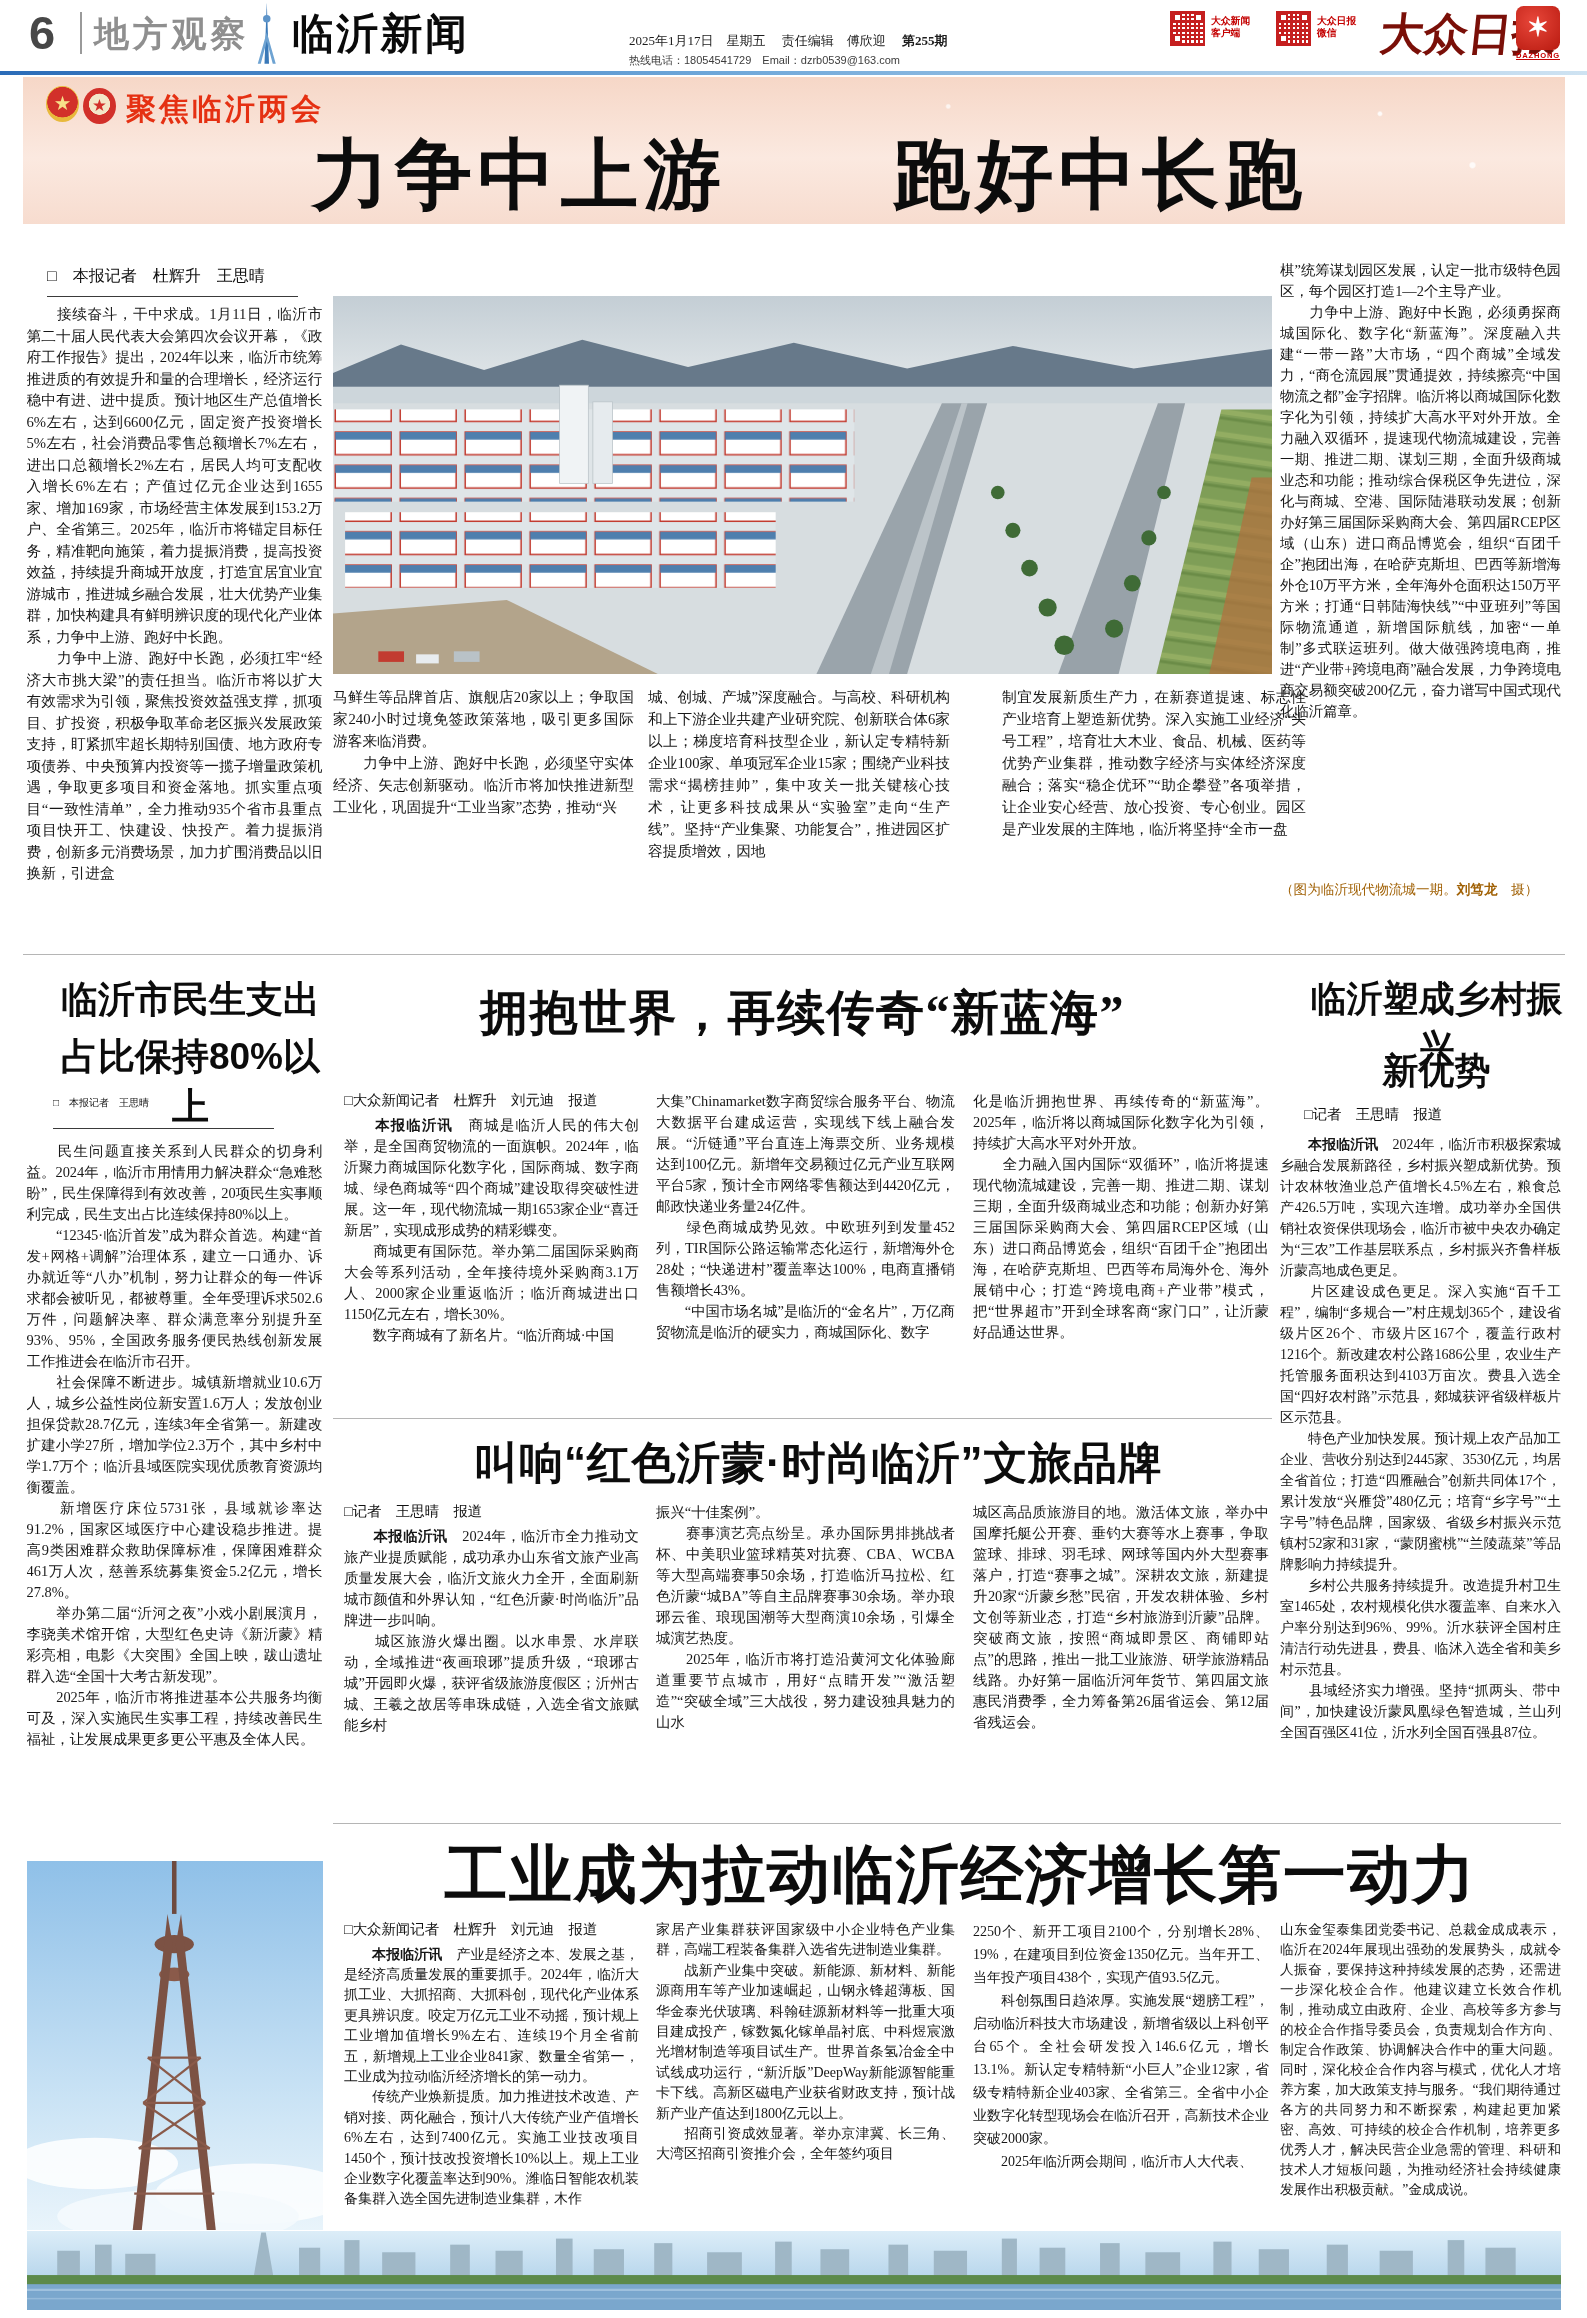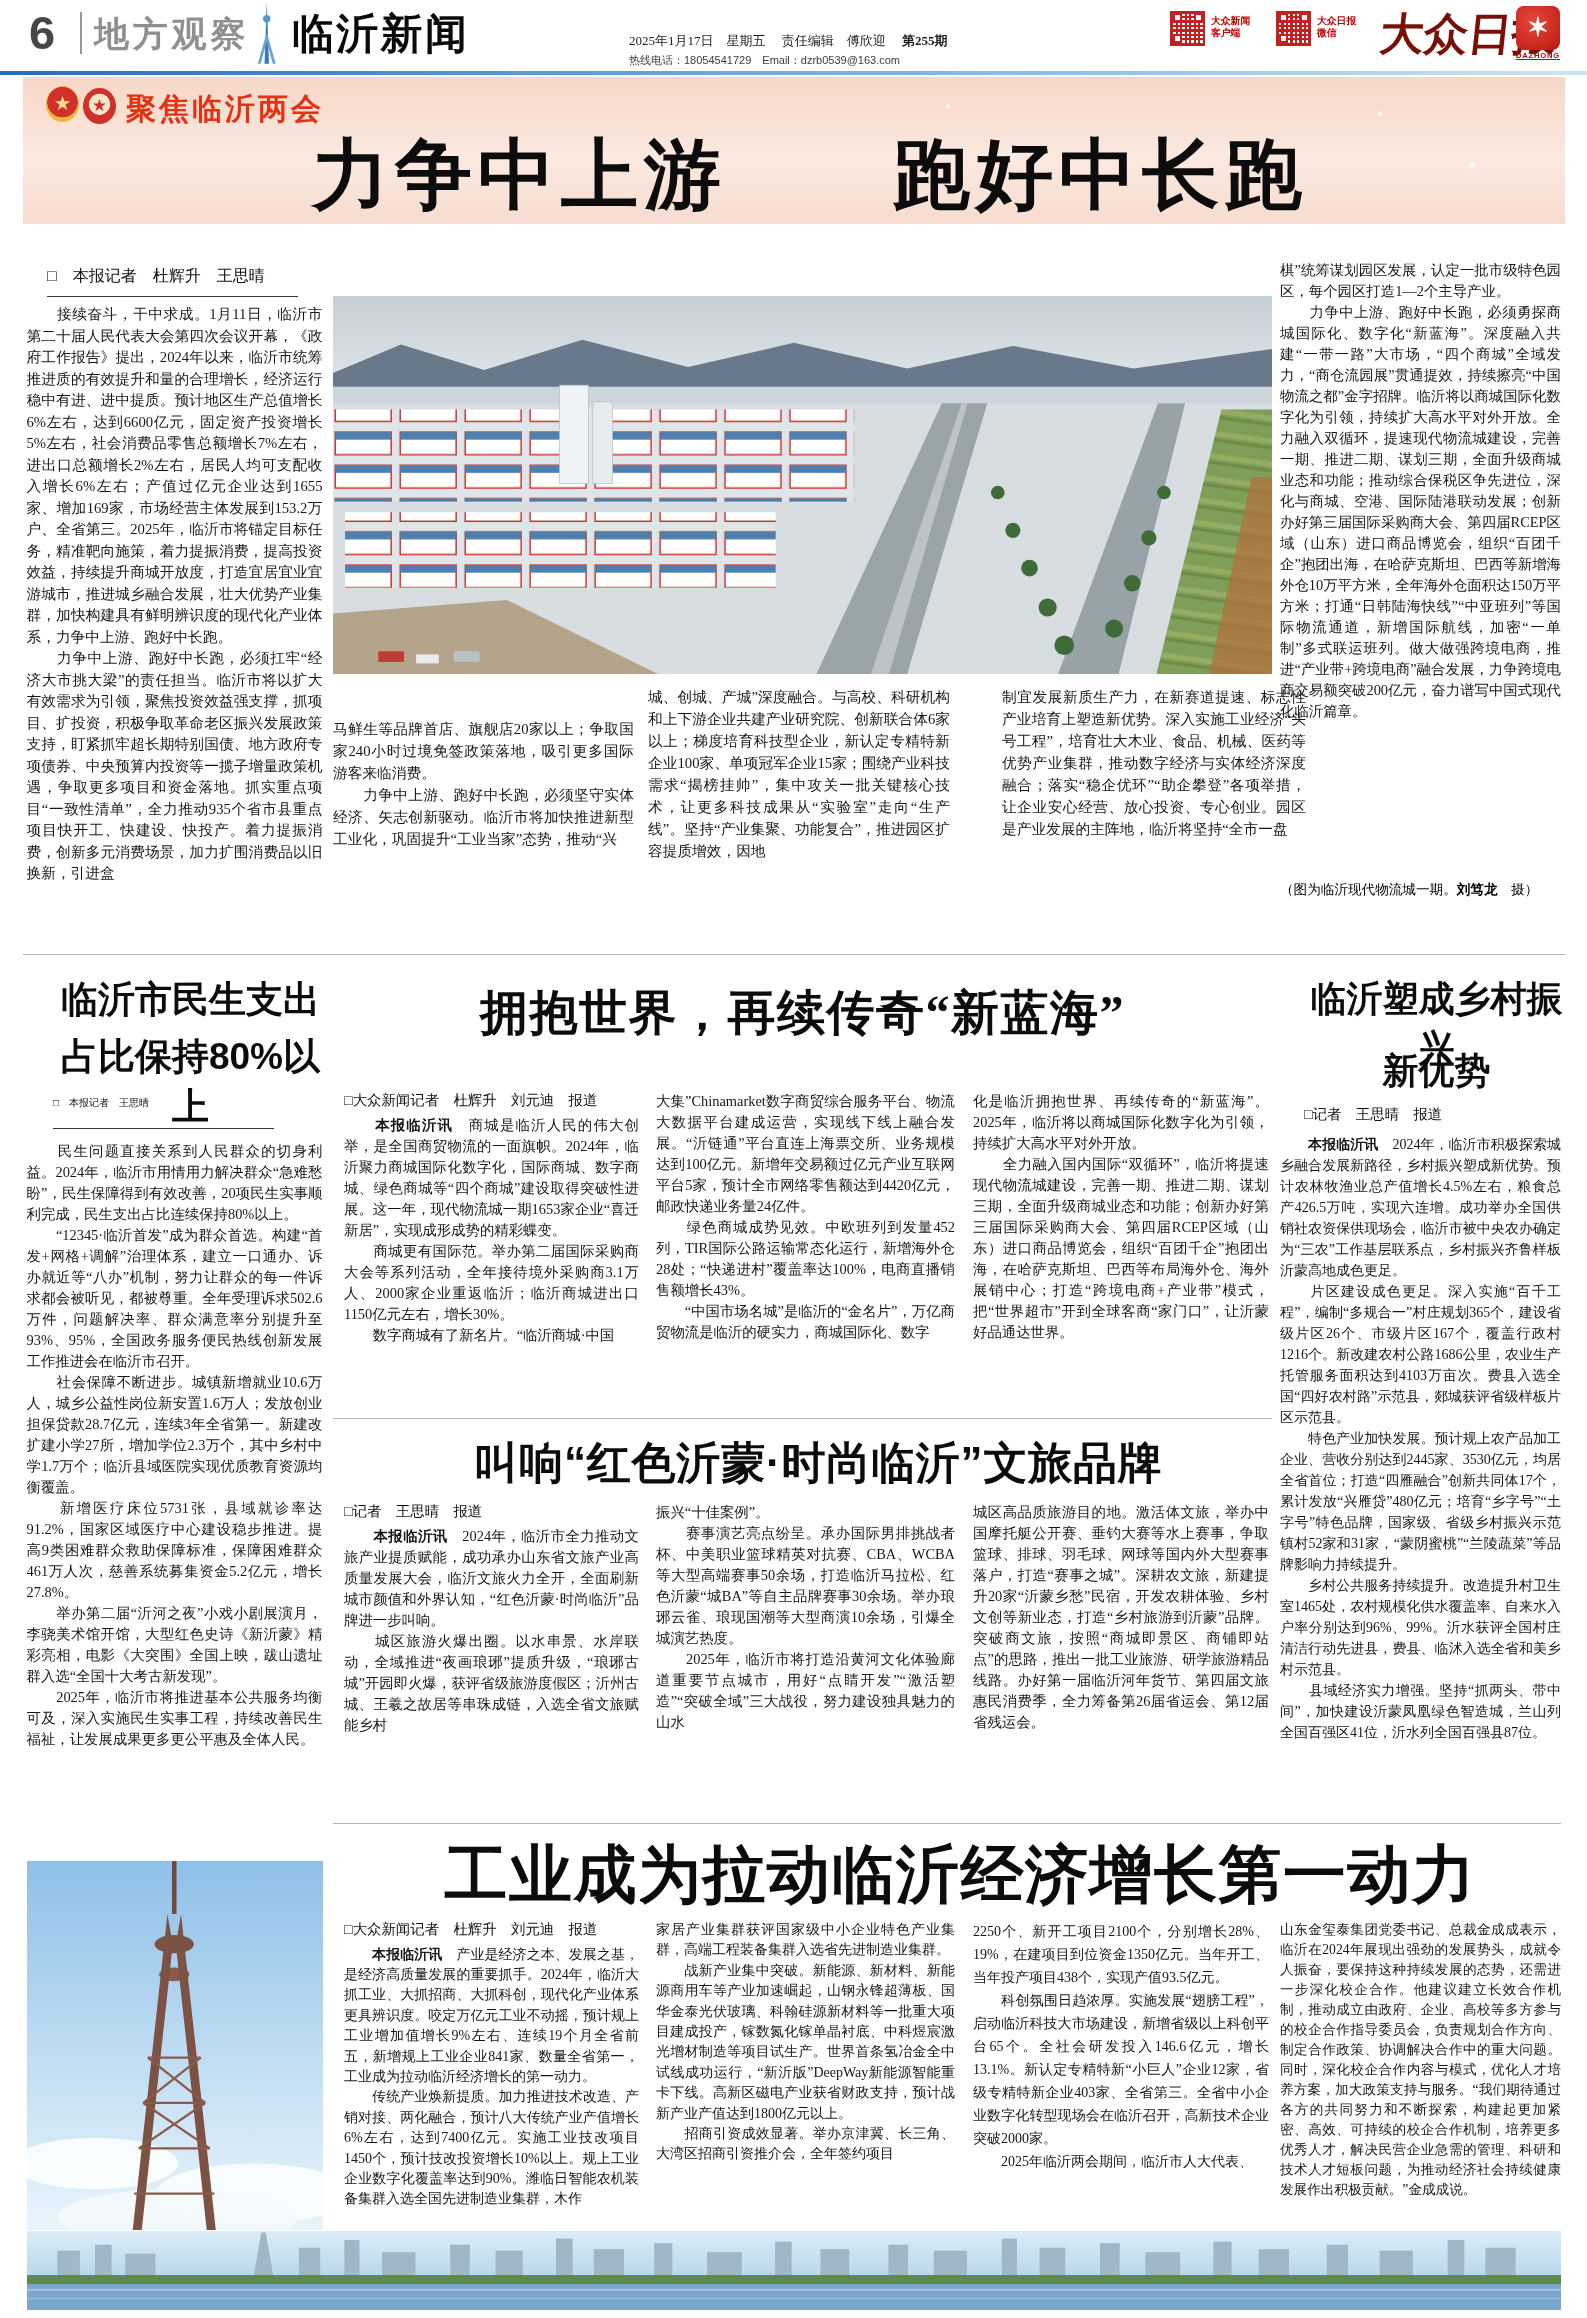--- a/index.html
+++ b/index.html
@@ -121,27 +121,27 @@
     </g>
     <g>
       <rect x="60" y="470" width="34" height="14" fill="#c23b30"></rect>
         <rect x="110" y="474" width="30" height="12" fill="#e8ecef"></rect>
         <rect x="160" y="470" width="34" height="14" fill="#b9c2c7"></rect>
     </g>
   </svg>
 
   <div class="abs jt" style="left:26.5px;top:304px;width:296px;height:644px;font-size:14.7px;line-height:21.5px;">　　接续奋斗，干中求成。1月11日，临沂市第二十届人民代表大会第四次会议开幕，《政府工作报告》提出，2024年以来，临沂市统筹推进质的有效提升和量的合理增长，经济运行稳中有进、进中提质。预计地区生产总值增长6%左右，达到6600亿元，固定资产投资增长5%左右，社会消费品零售总额增长7%左右，进出口总额增长2%左右，居民人均可支配收入增长6%左右；产值过亿元企业达到1655家、增加169家，市场经营主体发展到153.2万户、全省第三。2025年，临沂市将锚定目标任务，精准靶向施策，着力提振消费，提高投资效益，持续提升商城开放度，打造宜居宜业宜游城市，推进城乡融合发展，壮大优势产业集群，加快构建具有鲜明辨识度的现代化产业体系，力争中上游、跑好中长跑。
 　　力争中上游、跑好中长跑，必须扛牢“经济大市挑大梁”的责任担当。临沂市将以扩大有效需求为引领，聚焦投资效益强支撑，抓项目、扩投资，积极争取革命老区振兴发展政策支持，盯紧抓牢超长期特别国债、地方政府专项债券、中央预算内投资等一揽子增量政策机遇，争取更多项目和资金落地。抓实重点项目“一致性清单”，全力推动935个省市县重点项目快开工、快建设、快投产。着力提振消费，创新多元消费场景，加力扩围消费品以旧换新，引进盒</div>
-  <div class="abs jt" style="left:333px;top:686px;width:301px;height:263px;font-size:14.7px;line-height:22px;margin-top:32px;">马鲜生等品牌首店、旗舰店20家以上；争取国家240小时过境免签政策落地，吸引更多国际游客来临消费。
+  <div class="abs jt" style="left:333px;top:686px;width:301px;height:263px;font-size:14.7px;line-height:22px;">马鲜生等品牌首店、旗舰店20家以上；争取国家240小时过境免签政策落地，吸引更多国际游客来临消费。
 　　力争中上游、跑好中长跑，必须坚守实体经济、矢志创新驱动。临沂市将加快推进新型工业化，巩固提升“工业当家”态势，推动“兴</div>
   <div class="abs jt" style="left:648px;top:686px;width:302px;height:263px;font-size:14.7px;line-height:22px;">城、创城、产城”深度融合。与高校、科研机构和上下游企业共建产业研究院、创新联合体6家以上；梯度培育科技型企业，新认定专精特新企业100家、单项冠军企业15家；围绕产业科技需求“揭榜挂帅”，集中攻关一批关键核心技术，让更多科技成果从“实验室”走向“生产线”。坚持“产业集聚、功能复合”，推进园区扩容提质增效，因地</div>
   <div class="abs jt" style="left:966px;top:686px;width:304px;height:263px;font-size:14.7px;line-height:22px;margin-left:36px;">制宜发展新质生产力，在新赛道提速、标志性产业培育上塑造新优势。深入实施工业经济“头号工程”，培育壮大木业、食品、机械、医药等优势产业集群，推动数字经济与实体经济深度融合；落实“稳企优环”“助企攀登”各项举措，让企业安心经营、放心投资、专心创业。园区是产业发展的主阵地，临沂将坚持“全市一盘</div>
   <div class="abs jt" style="left:1280px;top:260px;width:281px;height:615px;font-size:14.4px;line-height:21px;">棋”统筹谋划园区发展，认定一批市级特色园区，每个园区打造1—2个主导产业。
 　　力争中上游、跑好中长跑，必须勇探商城国际化、数字化“新蓝海”。深度融入共建“一带一路”大市场，“四个商城”全域发力，“商仓流园展”贯通提效，持续擦亮“中国物流之都”金字招牌。临沂将以商城国际化数字化为引领，持续扩大高水平对外开放。全力融入双循环，提速现代物流城建设，完善一期、推进二期、谋划三期，全面升级商城业态和功能；推动综合保税区争先进位，深化与商城、空港、国际陆港联动发展；创新办好第三届国际采购商大会、第四届RCEP区域（山东）进口商品博览会，组织“百团千企”抱团出海，在哈萨克斯坦、巴西等新增海外仓10万平方米，全年海外仓面积达150万平方米；打通“日韩陆海快线”“中亚班列”等国际物流通道，新增国际航线，加密“一单制”多式联运班列。做大做强跨境电商，推进“产业带+跨境电商”融合发展，力争跨境电商交易额突破200亿元，奋力谱写中国式现代化临沂篇章。</div>
-  <div class="abs" style="left:1280px;top:881px;width:281px;font:13.6px 'Liberation Serif',serif;color:#000000;">
+  <div class="abs" style="left:1280px;top:881px;width:281px;font:13.6px 'Liberation Serif',serif;color:#a16207;">
     <span>（图为临沂现代物流城一期。</span><b>刘笃龙</b><span>　摄）</span>
   </div>
 
   <div class="abs rule" style="left:23px;top:954px;width:1542px;"></div>
 
   <div class="abs hd" style="left:26.5px;top:975px;width:296px;font-size:37px;">临沂市民生支出</div>
   <div class="abs hd" style="left:26.5px;top:1032px;width:296px;font-size:37px;">占比保持80%以上</div>
   <div class="abs byl" style="left:53px;top:1096px;width:221px;font-size:10px;border-bottom:1.5px solid #3a3a3a;padding-bottom:18px;">□　本报记者　王思晴</div>
   <div class="abs jt" style="left:26.5px;top:1141px;width:296px;height:704px;font-size:14.4px;line-height:21px;">　　民生问题直接关系到人民群众的切身利益。2024年，临沂市用情用力解决群众“急难愁盼”，民生保障得到有效改善，20项民生实事顺利完成，民生支出占比连续保持80%以上。
 　　“12345·临沂首发”成为群众首选。构建“首发+网格+调解”治理体系，建立一口通办、诉办就近等“八办”机制，努力让群众的每一件诉求都会被听见，都被尊重。全年受理诉求502.6万件，问题解决率、群众满意率分别提升至93%、95%，全国政务服务便民热线创新发展工作推进会在临沂市召开。

